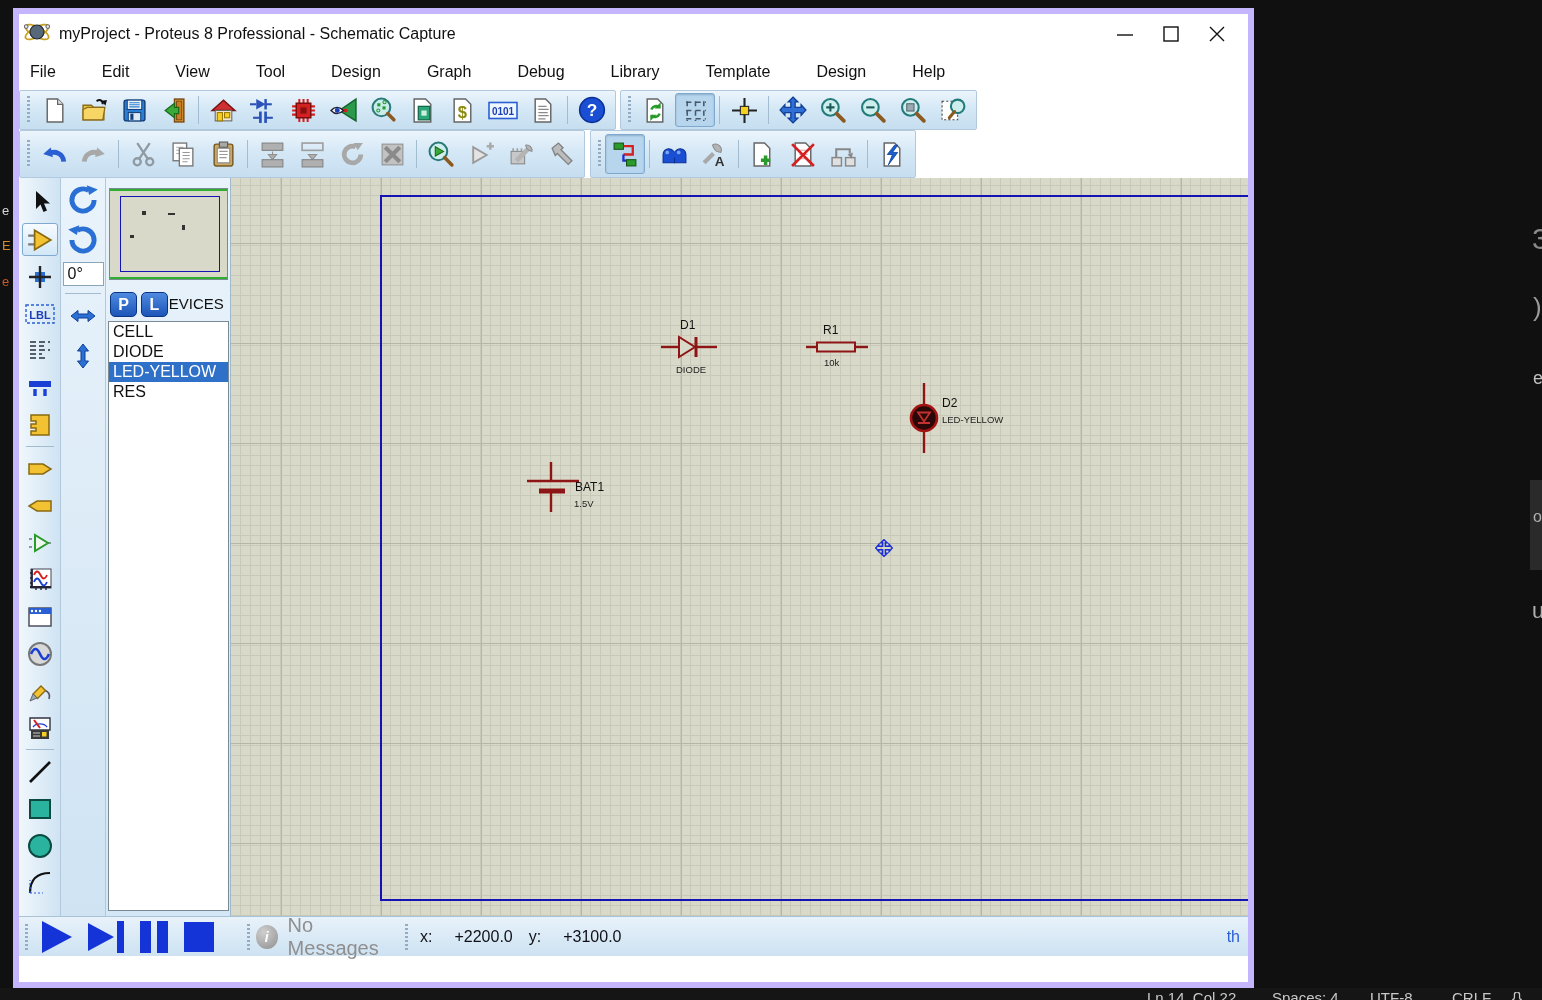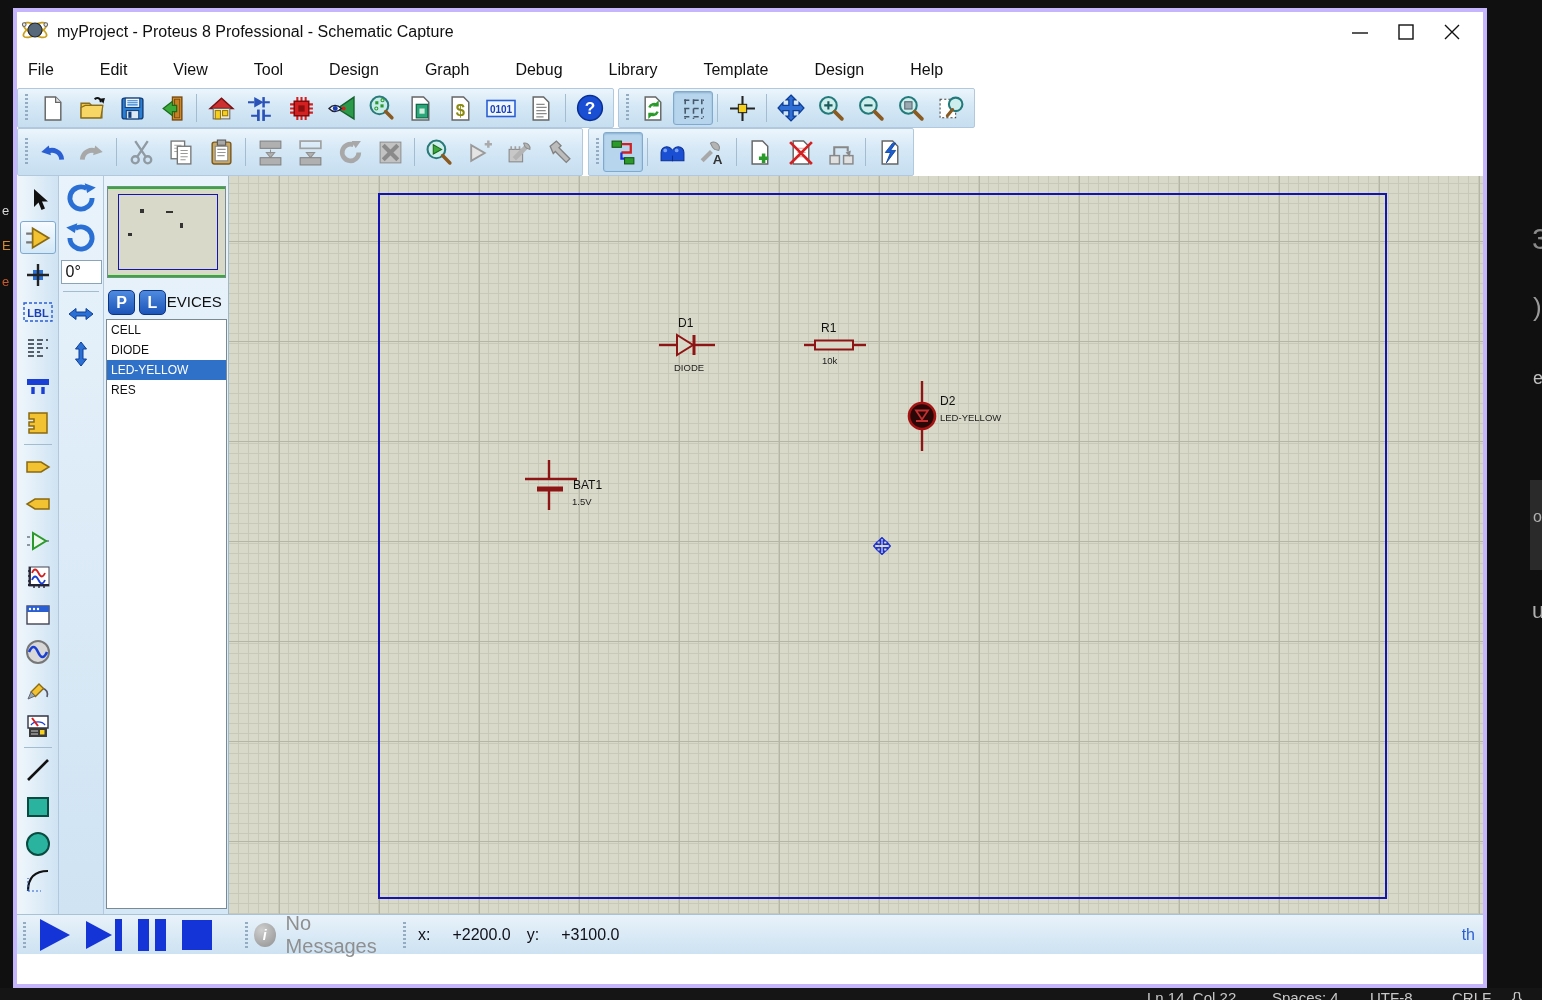--- a/index.html
+++ b/index.html
@@ -7,22 +7,22 @@
     font-family:"Liberation Sans", sans-serif; }
   .screen { position:relative; width:1542px; height:1000px; background:#101010; }
 
   
   .edge-frag { position:absolute; font-size:13px; color:#9a9a9a; }
   .edge-right-panel { position:absolute; right:0; top:480px; width:12px; height:90px; background:#2a2a2a; }
   .edge-bottom { position:absolute; left:0; top:988px; width:1542px; height:12px; background:#151515; overflow:hidden; }
   .vsc { position:absolute; top:1px; color:#c8c8c8; font-size:15px; white-space:nowrap; }
 
   
-  .app-window { position:absolute; left:13px; top:8px; width:1474px; height:980px;
-    background:#ffffff; border:4px solid #c4b5fd; overflow:hidden; }
+  .app-window { position:absolute; left:13px; top:8px; width:1241px; height:980px;
+    background:#ffffff; border:6px solid #c4b5fd; overflow:hidden; }
 
   .titlebar { height:40px; background:#ffffff; display:flex; align-items:center; padding-left:4px; }
   .title-text { font-size:16px; color:#101010; margin-left:8px; flex:1 1 auto; }
   .win-btn { width:46px; height:32px; display:flex; align-items:center; justify-content:center; }
 
   .menubar { height:36px; background:#ffffff; display:flex; align-items:center; padding-left:2px;gap:28px; }
   .menu-item { font-size:16px; color:#101010; padding:5px 9px; }
 
   .toolbar-row { display:flex; align-items:stretch; background:#ffffff; }
   .row1 { height:40px; } .row2 { height:48px; }
@@ -67,21 +67,21 @@
   .preview { position:absolute; left:3px; top:10px; width:119px; height:92px; background:#d9d9c9; border:1px solid #7a8a92; overflow:hidden; }
   .pv-green { position:absolute; left:0; width:100%; height:2px; background:#2fae2f; }
   .pv-sheet { position:absolute; left:10px; top:7px; width:100px; height:76px; border:1px solid #1414b4; }
   .pv-mark { position:absolute; background:#333; }
   .sel-header { position:absolute; left:0; top:112px; width:125px; height:31px; }
   .pl-btn { position:absolute; top:2px; width:27px; height:25px; border-radius:5px;
     background:linear-gradient(180deg,#4f8ae0,#1c55b8); border:1px solid #0c3484; color:#fff;
     font-weight:bold; font-size:16px; display:flex; align-items:center; justify-content:center; z-index:2; }
   .sel-header-label { position:absolute; left:52px; top:5px; font-size:15px; color:#101010; z-index:1; white-space:nowrap; }
   .dev-list { position:absolute; left:2px; top:143px; width:121px; height:590px; background:#ffffff; border:1px solid #7a8a92; overflow:hidden; }
-  .dev-item { height:20px; font-size:12px; color:#101010; padding-left:4px; line-height:20px; white-space:nowrap; }
+  .dev-item { height:20px; font-size:16px; color:#101010; padding-left:4px; line-height:20px; white-space:nowrap; }
   .dev-item.selected { background:#2f71c8; color:#ffffff; }
 
   .canvas { position:relative; flex:1 1 auto; height:100%; overflow:hidden;
     background-color:#d9d9c9;
     background-image:
       linear-gradient(to bottom, #b6b6a6 1px, transparent 1px),
       linear-gradient(to right,  #b6b6a6 1px, transparent 1px),
       linear-gradient(to bottom, #c9c9b9 1px, transparent 1px),
       linear-gradient(to right,  #c9c9b9 1px, transparent 1px);
     background-size:100px 100px, 100px 100px, 10px 10px, 10px 10px;

